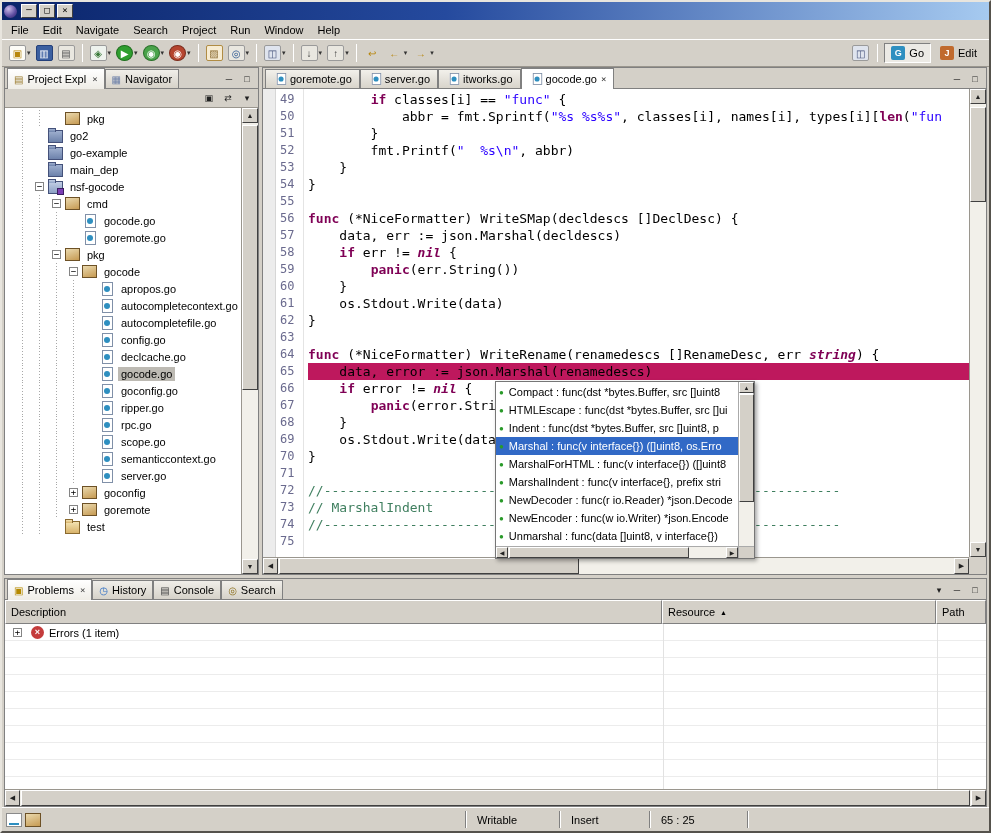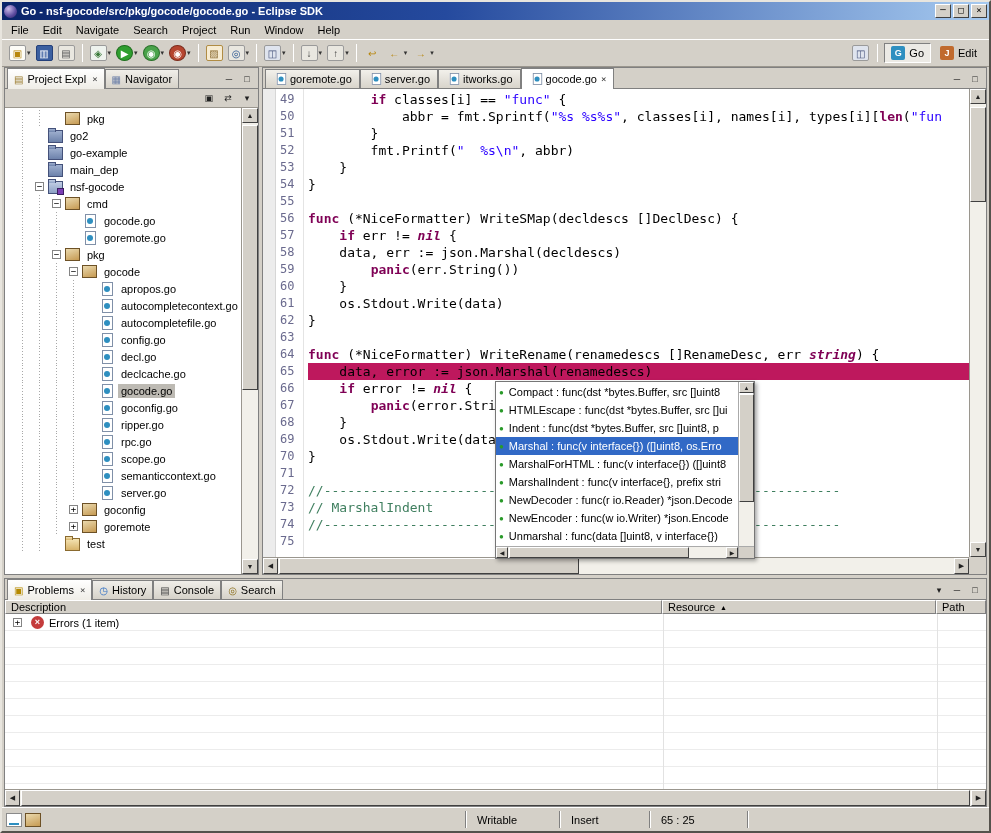--- a/index.html
+++ b/index.html
@@ -105,21 +105,21 @@
 .prow.sel{background:#3169c6;color:#fff;}
 .mico{color:#2a9a2a;font-size:8px;flex:none;}
 .pvs{position:relative;border-left:1px solid #aaa;background:#f2f0ea;display:flex;flex-direction:column;}
 .pvs .sbtn{height:11px;font-size:6px;}
 .phs{position:relative;border-top:1px solid #aaa;background:#f2f0ea;display:flex;justify-content:space-between;}
 .phs .sbtn{width:12px;height:100%;font-size:6px;}
 .pcorner{background:#d4d0c8;border-left:1px solid #aaa;border-top:1px solid #aaa;}
 
 
 .summary{height:16px;display:flex;align-items:center;padding-left:6px;background:#d4d0c8;border-bottom:1px solid #c0bcb4;flex:none;}
-.thead{height:14px;display:flex;background:#d4d0c8;flex:none;}
+.thead{height:24px;display:flex;background:#d4d0c8;flex:none;}
 .thcell{border:1px solid;border-color:#fff #808080 #808080 #fff;padding:1px 5px;display:flex;align-items:center;gap:5px;overflow:hidden;}
 .thcell.col0{flex:1;}
 .thcell.col1{width:274px;flex:none;}
 .thcell.col2{width:50px;flex:none;}
 .sort{font-size:7px;}
 .tbody{flex:1;position:relative;background:#fff;background-image:repeating-linear-gradient(to bottom,transparent 0,transparent 16px,#ececec 16px,#ececec 17px);min-height:0;overflow:hidden;}
 .colline{position:absolute;top:0;bottom:0;width:1px;background:#e2e2e2;}
 .prowr{display:flex;align-items:center;height:17px;gap:5px;padding-left:4px;}
 .erricon{width:13px;height:13px;border-radius:50%;background:#c43c3c;color:#fff;font-size:9px;line-height:12px;text-align:center;font-weight:bold;flex:none;}
 .phsbar{height:17px;background:#f2f0ea;border-top:1px solid #9a968e;display:flex;justify-content:space-between;position:relative;flex:none;}
@@ -136,21 +136,20 @@
 .scell.w1{width:92px;}.scell.w2{width:88px;}.scell.w3{width:96px;}
 .stail{width:236px;flex:none;}
 </style>
 </head>
 <body>
 
 <div class="window">
 
   <div class="titlebar">
     <span class="eclipse-icon"></span>
-    <span class="title">Go - nsf-gocode/src/pkg/gocode/gocode.go - Eclipse SDK</span>
     <span class="winbtns">
       <span class="wbtn">─</span>
       <span class="wbtn">□</span>
       <span class="wbtn">×</span>
     </span>
   </div>
 
   <div class="menubar">
       <span class="menu-item">File</span>
       <span class="menu-item">Edit</span>
@@ -374,29 +373,20 @@
               <span class="tlabel">autocompletefile.go</span>
             </div>
             <div class="trow">
               <span class="guide"></span>
               <span class="guide"></span>
               <span class="guide"></span>
               <span class="guide"></span>
               <span class="expander"></span>
               <span class="nico gofile"></span>
               <span class="tlabel">config.go</span>
-            </div>
-            <div class="trow">
-              <span class="guide"></span>
-              <span class="guide"></span>
-              <span class="guide"></span>
-              <span class="guide"></span>
-              <span class="expander"></span>
-              <span class="nico gofile"></span>
-              <span class="tlabel">decl.go</span>
             </div>
             <div class="trow">
               <span class="guide"></span>
               <span class="guide"></span>
               <span class="guide"></span>
               <span class="guide"></span>
               <span class="expander"></span>
               <span class="nico gofile"></span>
               <span class="tlabel">declcache.go</span>
             </div>
@@ -559,22 +549,22 @@
             </div>
           <div class="codetext">
               <div class="cline"><span class="tok-p">        </span><span class="tok-kw">if</span><span class="tok-p"> classes[i] == </span><span class="tok-str">"func"</span><span class="tok-p"> {</span></div>
               <div class="cline"><span class="tok-p">            abbr = fmt.Sprintf(</span><span class="tok-str">"%s %s%s"</span><span class="tok-p">, classes[i], names[i], types[i][</span><span class="tok-kw">len</span><span class="tok-p">(</span><span class="tok-str">"fun</span></div>
               <div class="cline"><span class="tok-p">        }</span></div>
               <div class="cline"><span class="tok-p">        fmt.Printf(</span><span class="tok-str">"  %s\n"</span><span class="tok-p">, abbr)</span></div>
               <div class="cline"><span class="tok-p">    }</span></div>
               <div class="cline"><span class="tok-p">}</span></div>
               <div class="cline">&nbsp;</div>
               <div class="cline"><span class="tok-kw">func</span><span class="tok-p"> (*NiceFormatter) WriteSMap(decldescs []DeclDesc) {</span></div>
+              <div class="cline"><span class="tok-p">    data, err := json.Marshal(decldescs)</span></div>
               <div class="cline"><span class="tok-p">    </span><span class="tok-kw">if</span><span class="tok-p"> err != </span><span class="tok-kwi">nil</span><span class="tok-p"> {</span></div>
-              <div class="cline"><span class="tok-p">    data, err := json.Marshal(decldescs)</span></div>
               <div class="cline"><span class="tok-p">        </span><span class="tok-kw">panic</span><span class="tok-p">(err.String())</span></div>
               <div class="cline"><span class="tok-p">    }</span></div>
               <div class="cline"><span class="tok-p">    os.Stdout.Write(data)</span></div>
               <div class="cline"><span class="tok-p">}</span></div>
               <div class="cline">&nbsp;</div>
               <div class="cline"><span class="tok-kw">func</span><span class="tok-p"> (*NiceFormatter) WriteRename(renamedescs []RenameDesc, err </span><span class="tok-kwi">string</span><span class="tok-p">) {</span></div>
               <div class="cline cur"><span class="tok-p">    data, error := json.Marshal(renamedescs)</span></div>
               <div class="cline"><span class="tok-p">    </span><span class="tok-kw">if</span><span class="tok-p"> error != </span><span class="tok-kwi">nil</span><span class="tok-p"> {</span></div>
               <div class="cline"><span class="tok-p">        </span><span class="tok-kw">panic</span><span class="tok-p">(error.Stri</span></div>
               <div class="cline"><span class="tok-p">    }</span></div>

